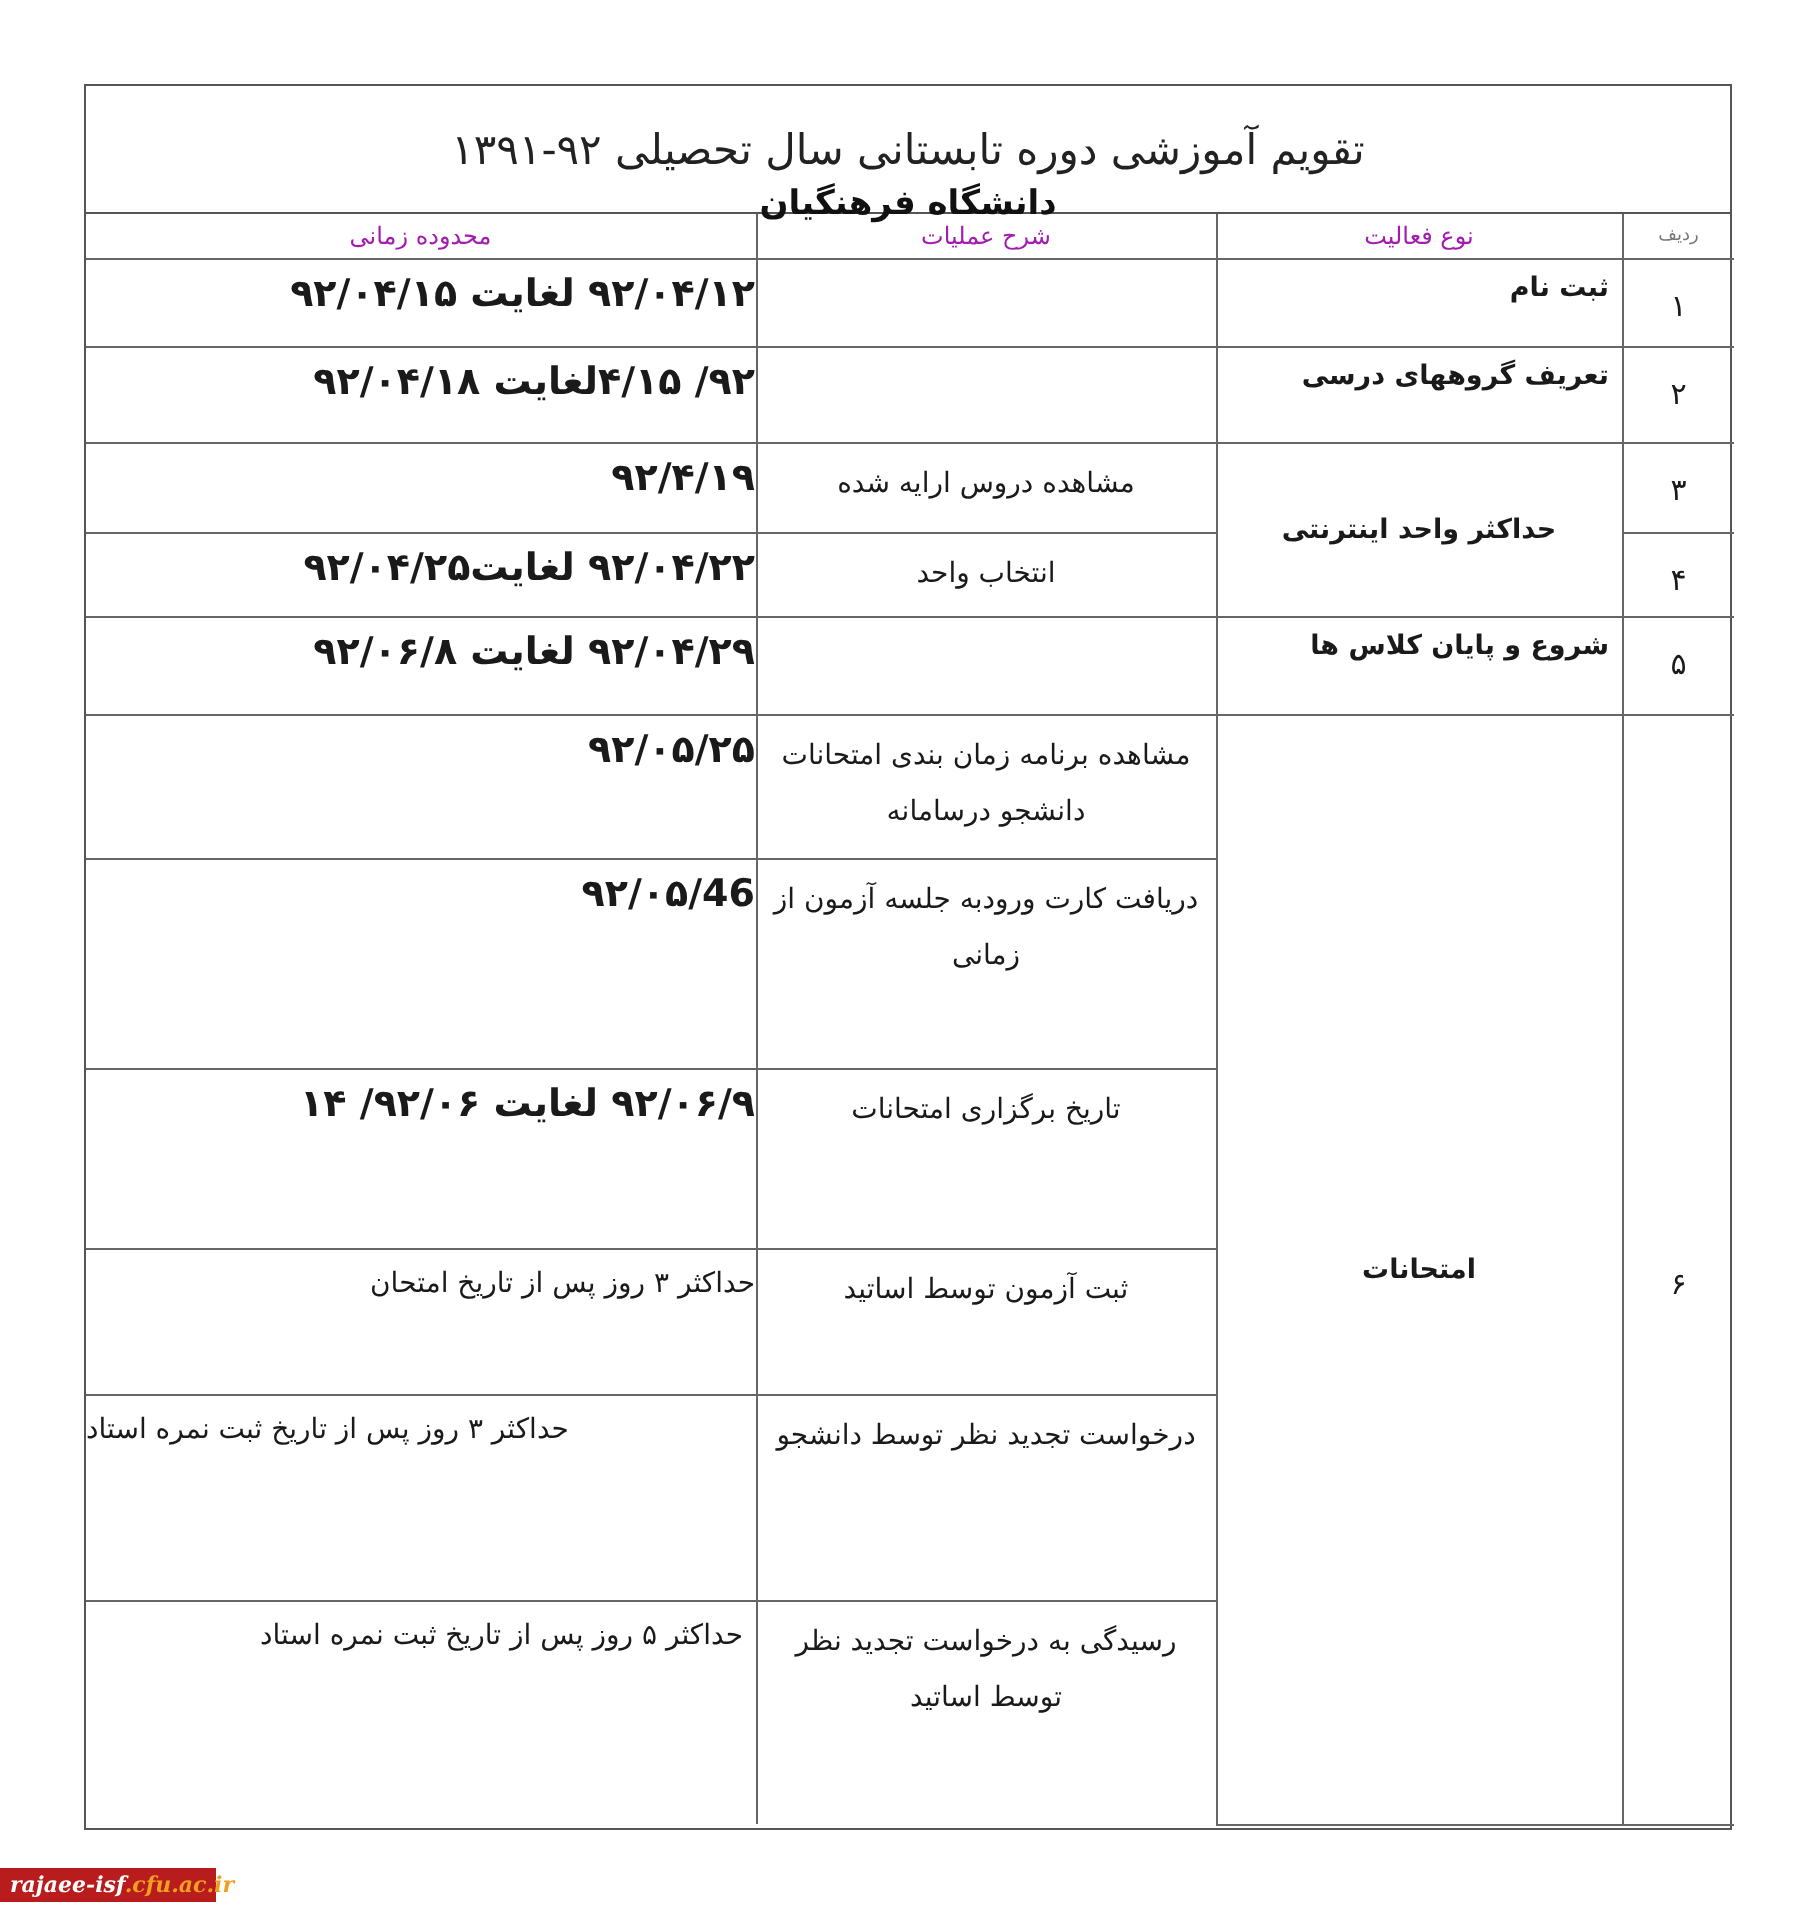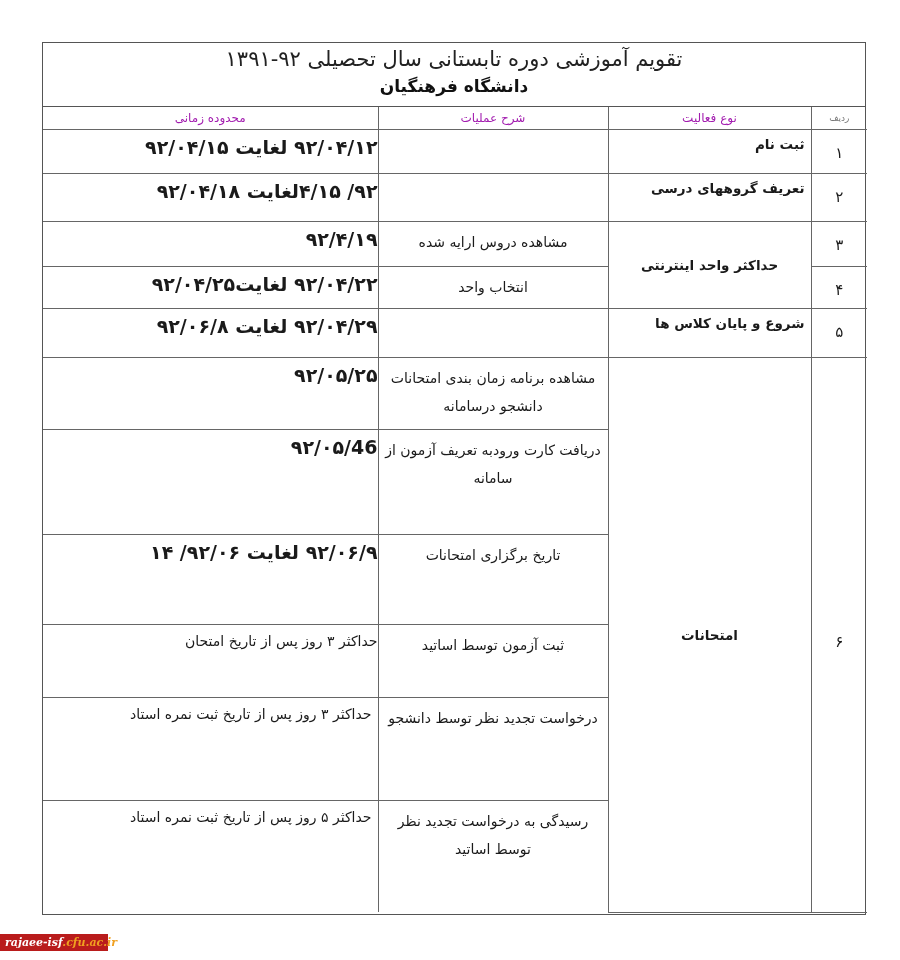--- a/index.html
+++ b/index.html
@@ -31,21 +31,21 @@
       height: 64px;
       border-bottom: 1.5px solid #555;
       box-sizing: border-box;
       text-align: center;
       direction: rtl;
     }
     .title-main {
       display: block;
       font-size: 21px;
       letter-spacing: 4px;
-      margin-top: 2px;
+      margin-top: 18px;
       line-height: 28px;
       color: #222;
     }
     .title-sub {
       display: block;
       font-size: 17px;
       font-weight: bold;
       line-height: 26px;
       color: #111;
     }
@@ -193,37 +193,37 @@
     </tr>
 
     <tr style="height:72px">
       <td class="c-num mid" rowspan="6" style="vertical-align:middle;padding-top:0">۶</td>
       <td class="c-type mid" rowspan="6">امتحانات</td>
       <td class="c-desc">مشاهده برنامه زمان بندی امتحانات دانشجو درسامانه</td>
       <td class="c-date"><span class="date-bold">۹۲/۰۵/۲۵</span></td>
     </tr>
 
     <tr style="height:105px">
-      <td class="c-desc">دریافت کارت ورودبه تعریف آزمون از سامانه</td>
+      <td class="c-desc">دریافت کارت ورودبه جلسه آزمون از زمانی</td>
       <td class="c-date"><span class="date-bold">۹۲/۰۵/46</span></td>
     </tr>
 
     <tr style="height:90px">
       <td class="c-desc" style="padding-top:8px">تاریخ برگزاری امتحانات</td>
       <td class="c-date" style="padding-top:10px"><span class="date-bold">۹۲/۰۶/۹ لغایت ۹۲/۰۶/ ۱۴</span></td>
     </tr>
 
     <tr style="height:73px">
       <td class="c-desc">ثبت آزمون توسط اساتید</td>
       <td class="c-date" style="padding-top:10px"><span class="date-plain">حداکثر ۳ روز پس از تاریخ امتحان</span></td>
     </tr>
 
     <tr style="height:103px">
       <td class="c-desc">درخواست تجدید نظر توسط دانشجو</td>
-      <td class="c-date" style="text-align:right;padding-right:6px;padding-top:8px"><span class="date-plain">حداکثر ۳ روز پس از تاریخ ثبت نمره استاد</span></td>
+      <td class="c-date" style="text-align:left;padding-right:6px;padding-top:8px"><span class="date-plain">حداکثر ۳ روز پس از تاریخ ثبت نمره استاد</span></td>
     </tr>
 
     <tr style="height:112px">
       <td class="c-desc">رسیدگی به درخواست تجدید نظر توسط اساتید</td>
       <td class="c-date" style="text-align:right;padding-right:6px;padding-top:8px"><span class="date-plain">حداکثر ۵ روز پس از تاریخ ثبت نمره استاد</span></td>
     </tr>
   </tbody>
     </table>
 </div>
 

